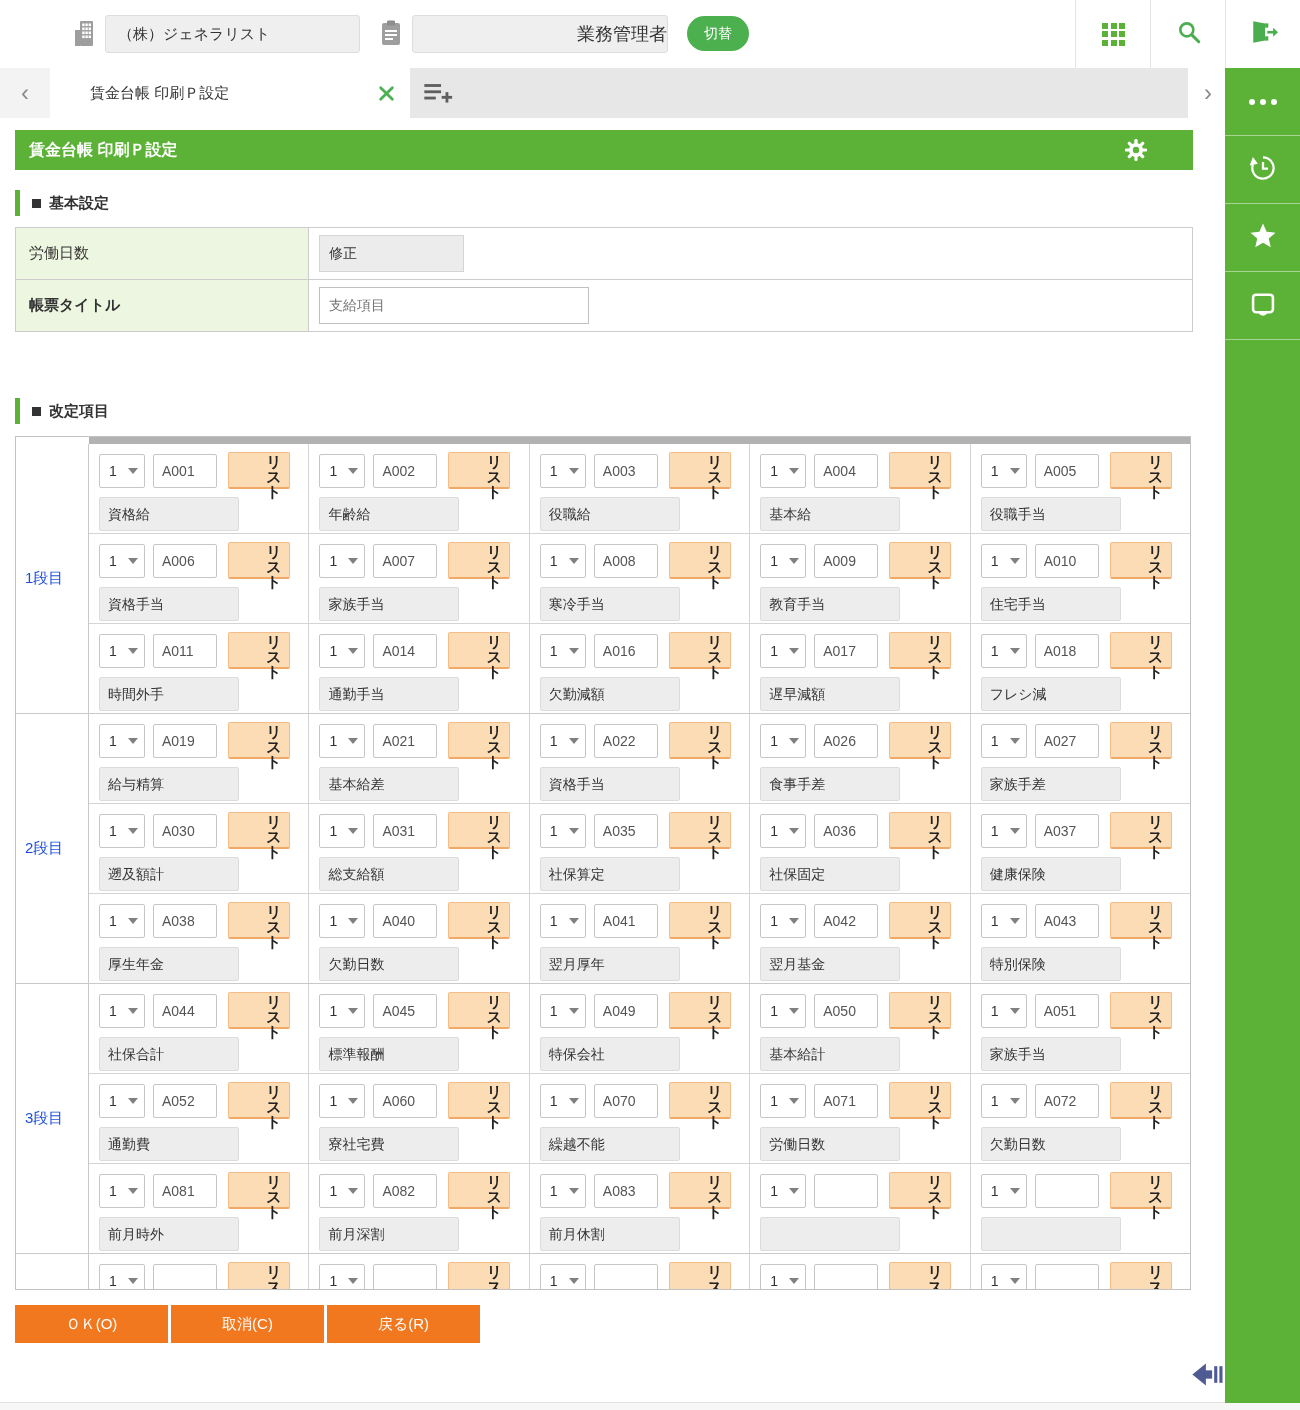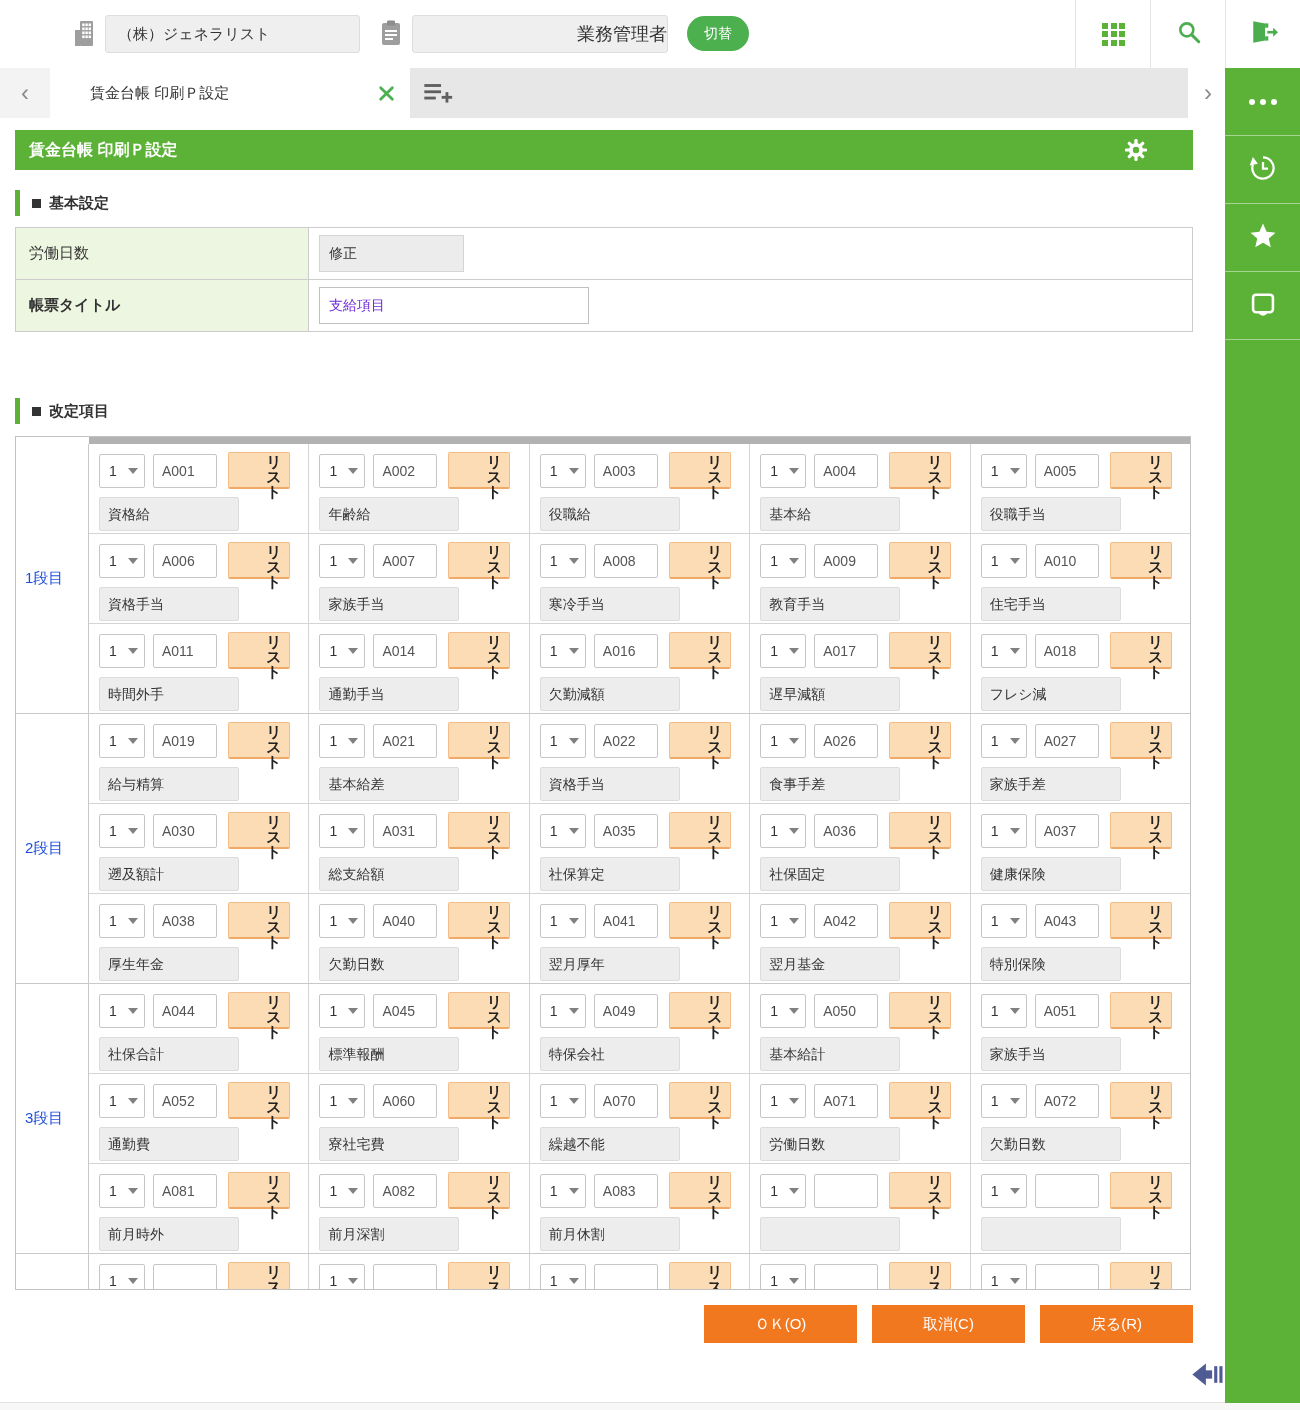--- a/index.html
+++ b/index.html
@@ -49,21 +49,21 @@
   .basic-table{position:absolute;left:15px;top:227px;width:1176px;border:1px solid #ccc;background:#fff;}
   .b-row{display:flex;height:51px;border-top:1px solid #ccc;}
   .b-row:first-child{border-top:none;}
   .b-label{flex:0 0 293px;background:#edf6e0;border-right:1px solid #ccc;display:flex;align-items:center;
     padding-left:13px;box-sizing:border-box;font-size:15px;color:#333;}
   .b-label.bold{font-weight:bold;}
   .b-value{flex:1;display:flex;align-items:center;padding-left:10px;}
   .ro-input{height:37px;box-sizing:border-box;background:#ececec;border:1px solid #d5d5d5;
     font-size:14px;color:#333;padding:0 0 0 9px;font-family:inherit;}
   .ed-input{height:37px;box-sizing:border-box;background:#fff;border:1px solid #c0c0c0;
-    font-size:14px;color:#6d28d9;padding:0 4px 0 9px;font-family:inherit;}
+    font-size:14px;color:#737373;padding:0 4px 0 9px;font-family:inherit;}
   
   .grid-wrap{position:absolute;left:15px;top:436px;width:1176px;height:854px;box-sizing:border-box;
     border:1px solid #c2c2c2;background:#fff;overflow:hidden;}
   .grid-topbar{position:absolute;left:73px;top:0;right:0;height:7px;background:#b2b2b2;z-index:2;}
   .grid-body{position:relative;padding-top:7px;}
   .grid-group{display:flex;border-top:1px solid #c9c9c9;}
   .grid-group:first-child{border-top:none;}
   .group-label{flex:0 0 73px;border-right:1px solid #c9c9c9;display:flex;align-items:center;
     padding-left:9px;box-sizing:border-box;font-size:15px;color:#1d4ed8;}
   .group-rows{flex:1;display:flex;flex-direction:column;min-width:0;}
@@ -79,21 +79,21 @@
     border-top:6px solid #808080;}
   .code-input{width:64px;height:34px;margin-left:8px;border:1px solid #c6c6c6;border-radius:2px;
     font-size:14px;color:#555;padding:0 0 0 8px;box-sizing:border-box;font-family:inherit;background:#fff;}
   .list-btn{width:62px;height:37px;margin-left:11px;background:#fcdcb4;border:1px solid #f4bd88;
     border-bottom:2px solid #f0a967;border-radius:2px;font-size:15px;color:#222;font-family:inherit;
     font-weight:bold;line-height:1;cursor:pointer;padding-left:36px;}
   .name-box{width:140px;height:34px;margin-top:8px;background:#ededed;border:1px solid #dcdcdc;border-radius:2px;
     font-size:14px;color:#333;line-height:32px;padding-left:8px;box-sizing:border-box;
     white-space:nowrap;overflow:hidden;}
   
-  .footer-btns{position:absolute;left:15px;top:1305px;width:1178px;display:flex;justify-content:flex-end;gap:15px;}
+  .footer-btns{position:absolute;left:15px;top:1305px;width:1178px;display:flex;justify-content:flex-start;gap:3px;}
   .o-btn{width:153px;height:38px;background:#f1781f;border:none;color:#fff;font-size:15px;
     font-family:inherit;cursor:pointer;}
   
   .collapse-ctl{position:absolute;left:1192px;top:1361px;cursor:pointer;z-index:6;}
   .bottom-strip{position:absolute;left:0;top:1402px;width:1300px;height:8px;background:#f7f7f7;
     border-top:1px solid #e3e3e3;}
   
   .sidebar{position:absolute;right:0;top:68px;width:75px;height:1335px;background:#5bb236;z-index:5;}
   .sb-item{height:67px;border-bottom:1px solid rgba(255,255,255,.45);display:flex;align-items:center;
     justify-content:center;cursor:pointer;}

